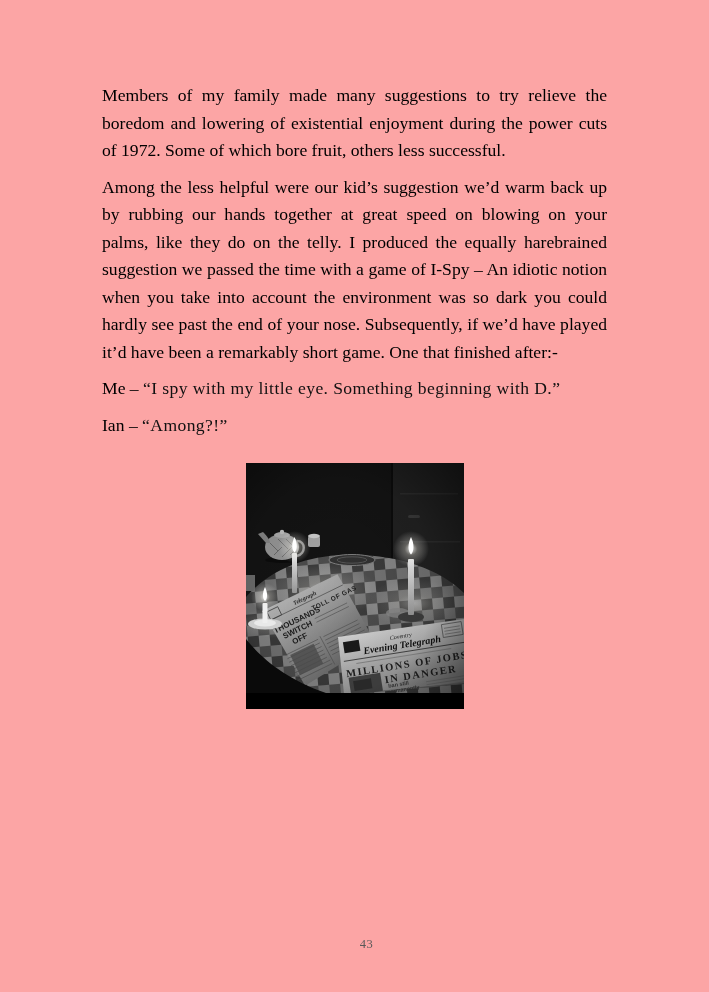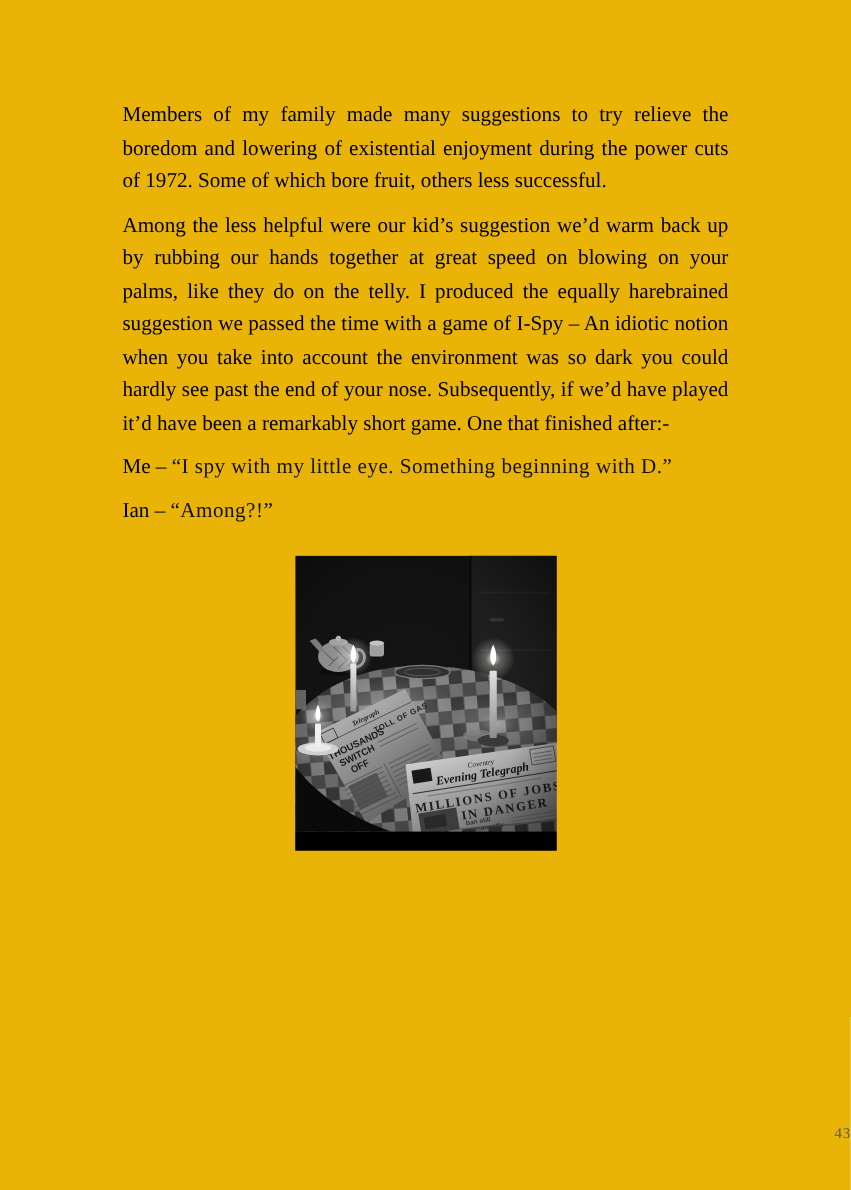--- a/index.html
+++ b/index.html
@@ -3,41 +3,41 @@
 <meta charset="utf-8">
 <title>Document</title>
 <style>
   html,body{margin:0;padding:0;}
   body{
     width:709px;height:992px;background:#ffffff;
     font-family:"Liberation Serif", serif;
     -webkit-font-smoothing:antialiased;
   }
   .page{
-    position:relative;width:709px;height:992px;background:#eab308;overflow:hidden;
+    position:relative;width:709px;height:992px;background:#fca5a5;overflow:hidden;
   }
   .content{
     position:absolute;left:102px;top:82px;width:505px;color:#000;
   }
   p.body-par{
     font-size:17.6px;line-height:27.5px;text-align:justify;
     margin:0 0 9px 0;color:#000;
   }
   p.force-last-justify{ text-align-last:justify; }
   p.dialogue{
     font-size:17.6px;line-height:27.5px;text-align:left;margin:0 0 9px 0;color:#000;
   }
   p.dialogue .speaker{ font-weight:normal; }
   p.dialogue .quote{ letter-spacing:.4px; color:#111; }
   figure.photo{
     display:block;width:218px;height:246px;margin:24px auto 53px auto;
     overflow:hidden;padding:0;
   }
   .page-number{
-    position:absolute;left:0;right:0;top:937px;text-align:right;
+    position:absolute;left:0;right:0;top:937px;text-align:center;
     font-size:12.5px;color:#595959;letter-spacing:.5px;margin-left:24px;
   }
   svg text{ user-select:none; }
 </style>
 </head>
 <body>
 
 <div class="page">
   <div class="content">
 

